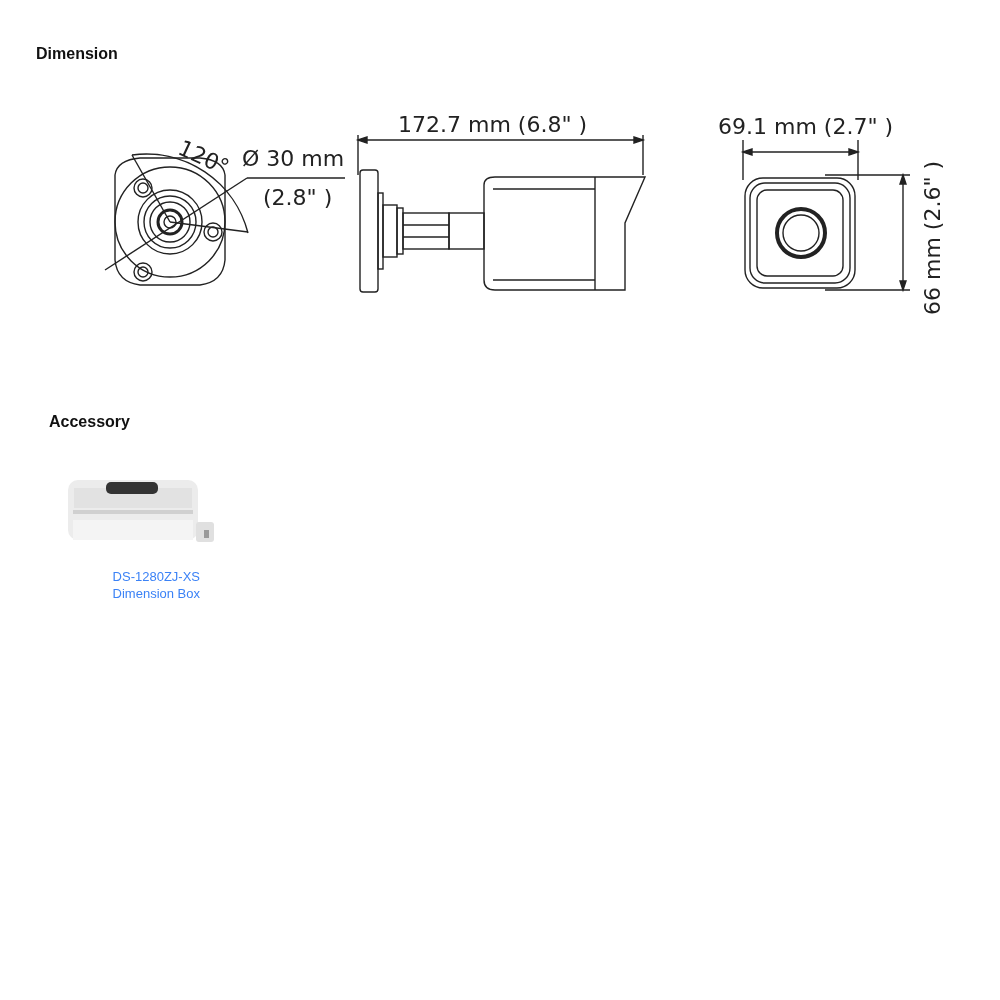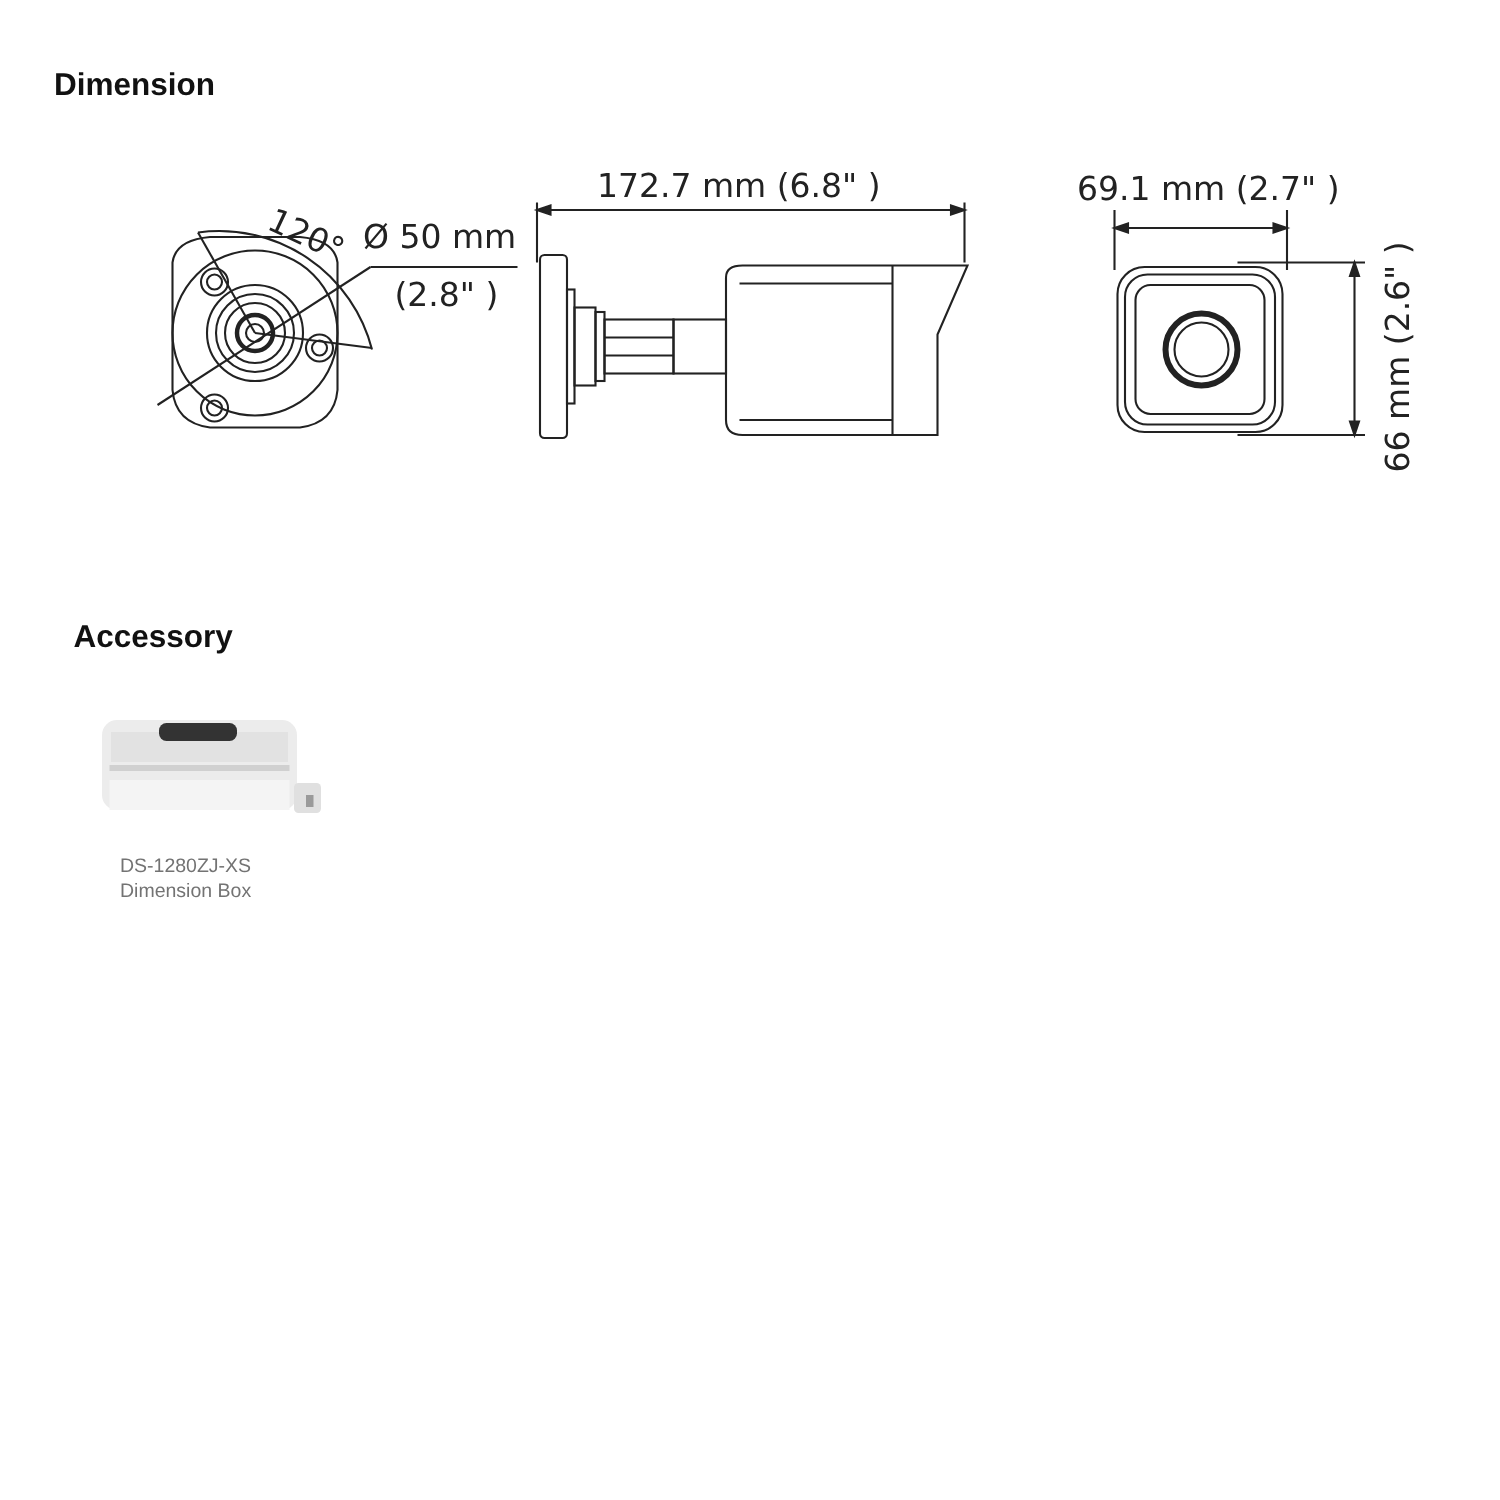--- a/index.html
+++ b/index.html
@@ -1,19 +1,19 @@
 <!DOCTYPE html>
 <html><head>
 <meta charset="utf-8">
 <style>
   html, body { margin:0; padding:0; background:#ffffff; }
   body { width:1000px; height:1000px; position:relative; overflow:hidden; font-family:"DejaVu Sans", sans-serif; color:#1a1a1a; }
-  .heading { position:absolute; font-family:"Liberation Sans", sans-serif; font-weight:bold; font-size:21px; color:#111; }
+  .heading { position:absolute; font-family:"Liberation Sans", sans-serif; font-weight:bold; font-size:16px; color:#111; }
   .dimlabel { position:absolute; font-family:"DejaVu Sans", sans-serif; font-size:22px; color:#222; white-space:nowrap; }
-  .small { position:absolute; font-family:"Liberation Sans", sans-serif; font-size:13px; color:#737373; text-align:left; line-height:17px; }
+  .small { position:absolute; font-family:"Liberation Sans", sans-serif; font-size:13px; color:#3b82f6; text-align:right; line-height:17px; }
   svg { position:absolute; overflow:visible; }
 </style>
 </head>
 <body>
 
 <div class="heading" style="left:36px; top:45px;">Dimension</div>
 
 <svg width="260" height="160" style="left:95px; top:140px;" viewBox="0 0 260 160">
   <g fill="none" stroke="#222" stroke-width="1.4">
     <path d="M20,35 Q22,20 45,18 L105,18 Q128,20 130,35 L130,120 Q128,142 105,145 L45,145 Q22,142 20,120 Z"></path>
@@ -30,21 +30,21 @@
     <circle cx="48" cy="132" r="9"></circle>
       <circle cx="48" cy="132" r="5"></circle>
     <path d="M37,15 A105,105 0 0 1 153,93"></path>
     <line x1="37" y1="15" x2="75" y2="82"></line>
     <line x1="75" y1="82" x2="153" y2="92"></line>
     <line x1="10" y1="130" x2="152" y2="38"></line>
     <line x1="152" y1="38" x2="250" y2="38"></line>
   </g>
 </svg>
 <div class="dimlabel" style="left:185px; top:135px; transform:rotate(25deg); transform-origin:left top;">120°</div>
-<div class="dimlabel" style="left:242px; top:146px;">Ø 50 mm</div>
+<div class="dimlabel" style="left:242px; top:146px;">Ø 30 mm</div>
 <div class="dimlabel" style="left:263px; top:185px;">(2.8" )</div>
 
 <svg width="300" height="200" style="left:355px; top:135px;" viewBox="0 0 300 200">
   <g fill="none" stroke="#222" stroke-width="1.4">
     <line x1="3" y1="0" x2="3" y2="40"></line>
     <line x1="3" y1="5" x2="288" y2="5"></line>
     <polygon points="3,5 12,2 12,8" fill="#222"></polygon>
     <polygon points="288,5 279,2 279,8" fill="#222"></polygon>
     <line x1="288" y1="0" x2="288" y2="40"></line>
     <rect x="5" y="35" width="18" height="122" rx="3"></rect>

